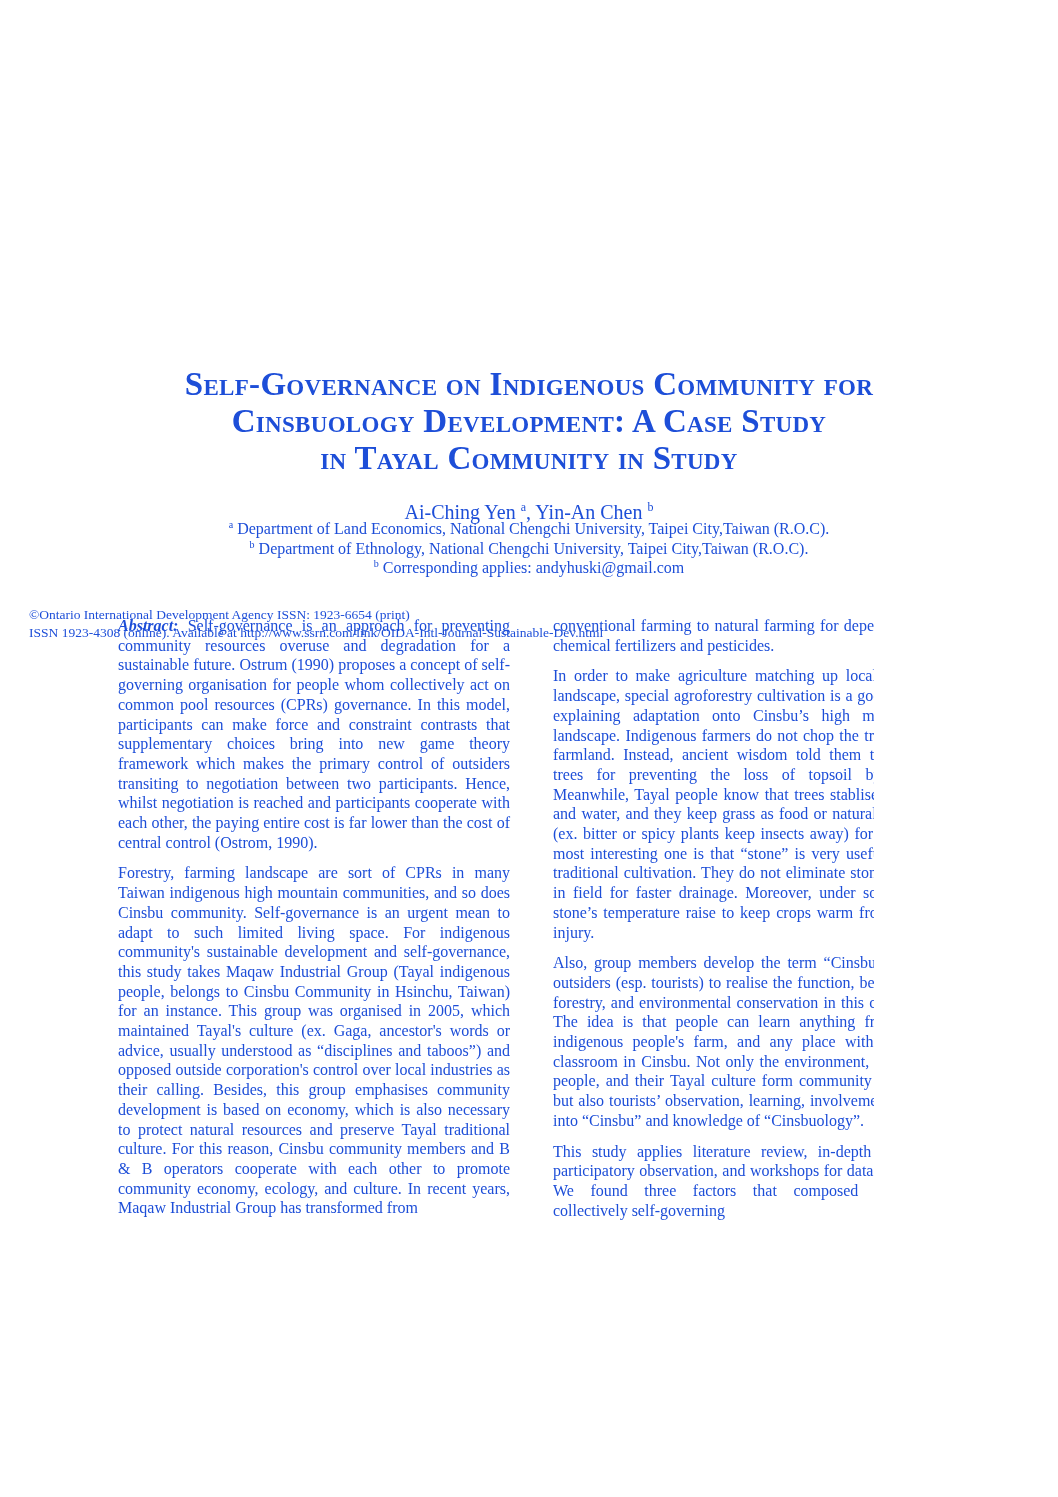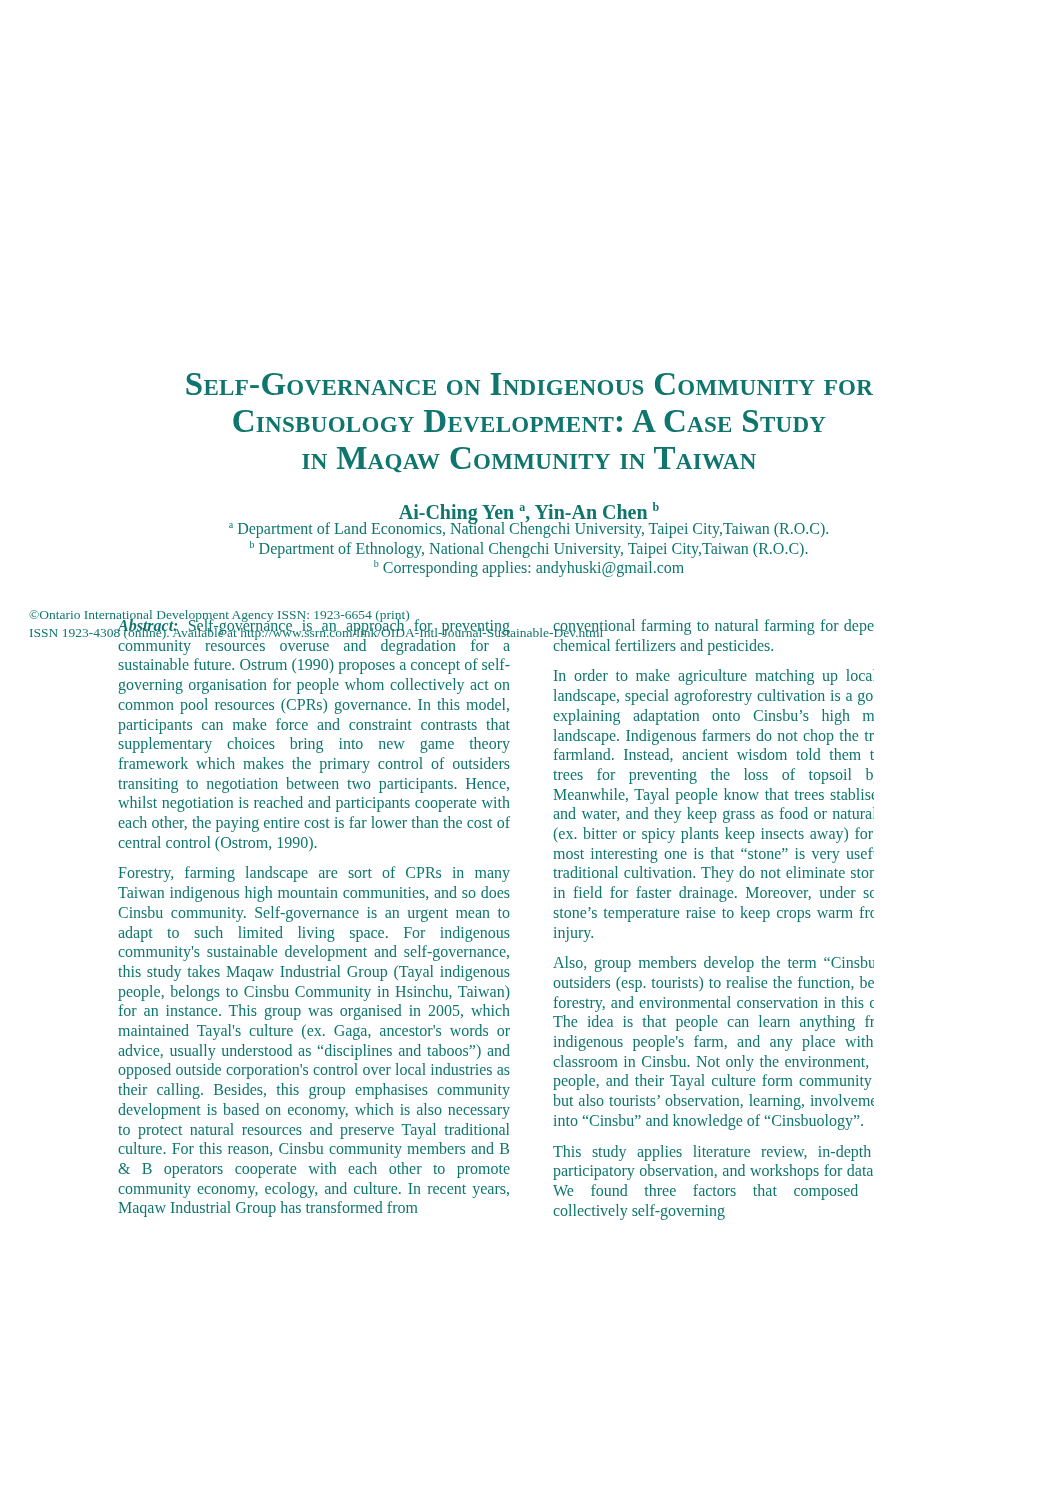--- a/index.html
+++ b/index.html
@@ -5,21 +5,21 @@
   html, body {
     margin: 0;
     padding: 0;
     background: #ffffff;
   }
   .page {
     position: relative;
     width: 874px;
     height: 1497px;
     background: #ffffff;
-    color: #0f766e;
+    color: #1d4ed8;
     font-family: "Liberation Serif", serif;
     overflow: hidden;
   }
   .title {
     position: absolute;
     top: 366px;
     left: 29px;
     width: 1000px;
     text-align: center;
     font-weight: bold;
@@ -27,21 +27,21 @@
     font-size: 33px;
     line-height: 37px;
     letter-spacing: 0.3px;
   }
   .authors {
     position: absolute;
     top: 500px;
     left: 29px;
     width: 1000px;
     text-align: center;
-    font-weight: bold;
+    font-weight: normal;
     font-size: 20px;
     line-height: 25px;
   }
   .authors sup {
     font-size: 12px;
     line-height: 0;
   }
   .affils {
     position: absolute;
     top: 519px;
@@ -81,21 +81,21 @@
   }
 </style>
 </head>
 <body>
 
 <div class="page">
 
   <div class="title">
     <div>Self-Governance on Indigenous Community for</div>
     <div>Cinsbuology Development: A Case Study</div>
-    <div>in Maqaw Community in Taiwan</div>
+    <div>in Tayal Community in Study</div>
   </div>
 
   <div class="authors"><span>Ai-Ching Yen </span><sup>a</sup><span>, </span><span>Yin-An Chen </span><sup>b</sup></div>
 
   <div class="affils">
     <div><sup>a</sup><span> Department of Land Economics, National Chengchi University, Taipei City,Taiwan (R.O.C).</span></div>
     <div><sup>b</sup><span> Department of Ethnology, National Chengchi University, Taipei City,Taiwan (R.O.C).</span></div>
     <div><sup>b</sup><span> Corresponding applies: andyhuski@gmail.com</span></div>
   </div>
 

